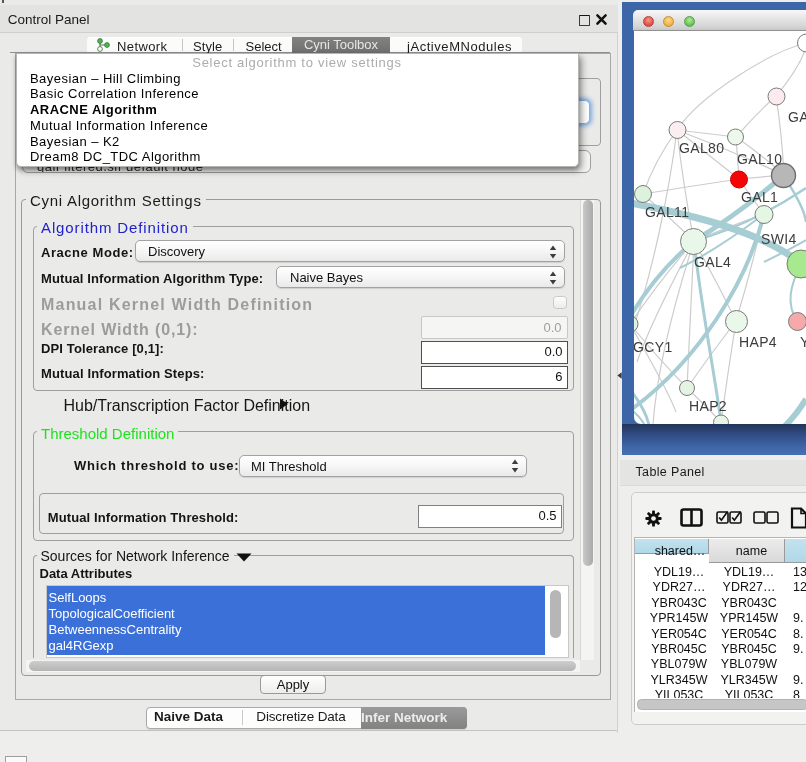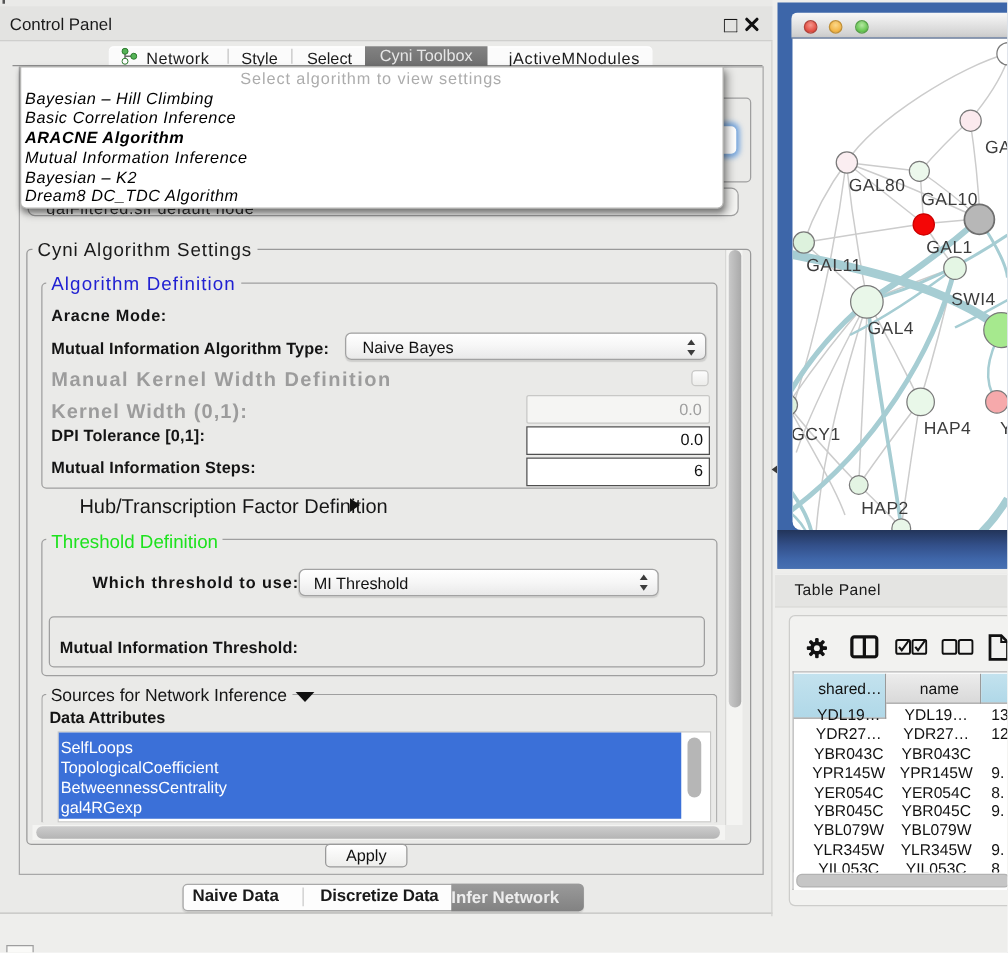--- a/index.html
+++ b/index.html
@@ -61,39 +61,46 @@
   <div class="abs" style="left:616.5px;top:33px;width:1.5px;height:700px;background:#d2d2d0;"></div>
 
   <div class="group" style="left:22px;top:78px;width:579px;height:68px;"></div>
   <div class="abs" style="left:36px;top:100px;width:554px;height:24px;border-radius:5px;background:#fff;border:1px solid #8ab2e0;box-shadow:0 0 4px 2px rgba(90,150,220,.75);box-sizing:border-box;"></div>
   <div class="group" style="left:22px;top:150px;width:569px;height:23px;background:#f4f4f2;border-radius:6px;overflow:hidden;">
     <div style="position:absolute;left:14px;top:8px;font-size:13px;letter-spacing:.5px;color:#2e2e2e;">galFiltered.sif default node</div>
   </div>
 
   <div class="abs" style="left:16px;top:53px;width:562.5px;height:114px;background:#ffffff;border:1px solid #b5b5b3;box-sizing:border-box;box-shadow:3px 4px 7px rgba(0,0,0,0.35),0 3px 4px rgba(0,0,0,0.25);border-radius:0 0 5px 5px;"></div>
   <div class="abs" style="left:16px;top:54.5px;width:562px;text-align:center;font-size:13px;letter-spacing:.72px;color:#acacac;">Select algorithm to view settings</div>
-  <div class="abs" style="left:20px;top:70.5px;font-size:13px;letter-spacing:.45px;color:#000;line-height:15.8px;white-space:nowrap;font-style:italic;">
+  <div class="abs" style="left:30px;top:70.5px;font-size:13px;letter-spacing:.45px;color:#000;line-height:15.8px;white-space:nowrap;">
     Bayesian – Hill Climbing<br>
     Basic Correlation Inference<br>
     <b style="letter-spacing:.45px;">ARACNE Algorithm</b><br>
     Mutual Information Inference<br>
     Bayesian – K2<br>
     Dream8 DC_TDC Algorithm
   </div>
 
   <div class="group" style="left:21px;top:199px;width:580px;height:477px;border-color:#999;"></div>
   <div class="gtitle" style="left:26px;top:191.5px;font-size:15px;letter-spacing:.72px;color:#1a1a1a;">Cyni Algorithm Settings</div>
 
   <div class="abs" style="left:580px;top:200px;width:14px;height:460px;background:#f4f4f2;border-left:1px solid #d8d8d6;box-sizing:border-box;"></div>
   <div class="abs" style="left:583px;top:200px;width:10px;height:366px;border-radius:5px;background:linear-gradient(90deg,#c9c9c9,#a9a9a9);"></div>
 
   <div class="group" style="left:32.5px;top:226px;width:541.5px;height:165px;"></div>
   <div class="gtitle" style="left:37px;top:218.5px;font-size:15px;letter-spacing:.88px;color:#2121d2;">Algorithm Definition</div>
 
   <div class="lbl" style="left:41px;top:244.5px;letter-spacing:.55px;">Aracne Mode:</div>
+  <div class="combo" style="left:135px;top:240px;width:430px;">
+    <span class="ctxt">Discovery</span>
+    <svg class="steppers" viewBox="0 0 8 14">
+        <path d="M4 0.5 L7.2 5 L0.8 5 Z" fill="#3c3c3c"></path>
+        <path d="M4 13.5 L7.2 9 L0.8 9 Z" fill="#3c3c3c"></path>
+      </svg>
+  </div>
   <div class="lbl" style="left:41px;top:270.5px;letter-spacing:.1px;">Mutual Information Algorithm Type:</div>
   <div class="combo" style="left:276px;top:266px;width:289px;">
     <span class="ctxt" style="left:13px;text-align:right;">Naive Bayes</span>
     <svg class="steppers" viewBox="0 0 8 14">
         <path d="M4 0.5 L7.2 5 L0.8 5 Z" fill="#3c3c3c"></path>
         <path d="M4 13.5 L7.2 9 L0.8 9 Z" fill="#3c3c3c"></path>
       </svg>
   </div>
   <div class="lblgray" style="left:41px;top:296px;letter-spacing:1.2px;">Manual Kernel Width Definition</div>
   <div class="abs" style="left:553px;top:296px;width:14px;height:13px;border-radius:3.5px;background:linear-gradient(#fdfdfd,#ececea);border:1px solid #c9c9c7;box-sizing:border-box;"></div>
@@ -114,20 +121,21 @@
   <div class="lbl" style="left:74px;top:457.5px;letter-spacing:.75px;">Which threshold to use:</div>
   <div class="combo" style="left:239px;top:454.5px;width:288px;">
     <span class="ctxt" style="left:11px;">MI Threshold</span>
     <svg class="steppers" viewBox="0 0 8 14">
         <path d="M4 0.5 L7.2 5 L0.8 5 Z" fill="#3c3c3c"></path>
         <path d="M4 13.5 L7.2 9 L0.8 9 Z" fill="#3c3c3c"></path>
       </svg>
   </div>
   <div class="group" style="left:38.7px;top:493px;width:525.3px;height:41px;"></div>
   <div class="lbl" style="left:47.8px;top:509.5px;letter-spacing:.1px;">Mutual Information Threshold:</div>
+  <div class="field" style="left:418px;top:505px;width:143.5px;border-width:1px;border-color:#808080;">0.5</div>
 
   <div class="abs" style="left:33px;top:555px;width:541px;height:103px;border:1px solid #9f9f9f;border-bottom:none;border-radius:4px 4px 0 0;box-sizing:border-box;"></div>
   <div class="gtitle" style="left:36.5px;top:547.5px;font-size:14px;color:#161616;">Sources for Network Inference</div>
   <svg class="abs" style="left:236px;top:552.5px;" width="16" height="9" viewBox="0 0 16 9">
       <path d="M0.5 0.5 L15.5 0.5 L8 8.5 Z" fill="#111"></path>
     </svg>
   <div class="lbl" style="left:39.5px;top:566px;">Data Attributes</div>
 
   <div class="abs" style="left:46px;top:585px;width:523px;height:73px;background:#fff;border:1px solid #c8c8c6;box-sizing:border-box;"></div>
   <div class="abs" style="left:47px;top:586px;width:498px;height:69px;background:#3b70d8;"></div>
@@ -135,21 +143,21 @@
   <div class="abs" style="left:550px;top:590px;width:11px;height:48px;border-radius:5.5px;background:#b6b6b6;"></div>
 
   <div class="abs" style="left:26px;top:660px;width:554px;height:12px;background:#f4f4f2;"></div>
   <div class="abs" style="left:29px;top:660.5px;width:547px;height:10px;border-radius:5px;background:linear-gradient(#cdcdcd,#b4b4b4);"></div>
 
   <div class="abs" style="left:260px;top:675px;width:66px;height:19px;border:1px solid #9a9a9a;border-radius:4px;background:linear-gradient(#ffffff,#ededeb);box-sizing:border-box;text-align:center;font-size:13px;color:#111;line-height:17px;">Apply</div>
 
   <div class="abs" style="left:146px;top:706.5px;width:321px;height:22.5px;border:1px solid #a9a9a9;border-radius:4px;background:#fdfdfd;box-sizing:border-box;box-shadow:0 1px 1px rgba(0,0,0,.1);"></div>
   <div class="abs" style="left:154px;top:708.8px;font-size:13.5px;font-weight:bold;color:#1a1a1a;">Naive Data</div>
   <div class="abs" style="left:242.4px;top:710px;width:1px;height:15px;background:#c9c9c9;"></div>
-  <div class="abs" style="left:256.3px;top:708.8px;font-size:13.5px;font-weight:bold;letter-spacing:-0.15px;color:#1a1a1a;">Discretize Data</div>
+  <div class="abs" style="left:256.3px;top:708.8px;font-size:13.5px;font-weight:normal;letter-spacing:-0.15px;color:#1a1a1a;">Discretize Data</div>
   <div class="abs" style="left:361px;top:706.5px;width:106px;height:22.5px;background:linear-gradient(#9a9a9a,#828282);border-radius:0 4px 4px 0;color:#ededed;font-size:13.5px;font-weight:bold;text-align:left;line-height:22.5px;box-sizing:border-box;">Infer Network</div>
 
   <svg class="abs" style="left:617px;top:371.5px;" width="5" height="7" viewBox="0 0 5 7">
       <path d="M4.7 0.3 L0.3 3.5 L4.7 6.7 Z" fill="#3a3a3a"></path>
     </svg>
 
   <div class="abs" style="left:5px;top:756px;width:20px;height:10px;background:#fafaf8;border:1px solid #9e9e9e;"></div>
 
   <div class="abs" style="left:622px;top:2px;width:184px;height:453px;background:#3d66a9;"></div>
   <div class="abs" style="left:622px;top:424px;width:184px;height:31px;background:linear-gradient(#223459,#33508a 40%,#3f66a9 75%,#4770b2);"></div>
@@ -274,21 +282,21 @@
     <rect x="1" y="1" width="11" height="11" rx="1.5" fill="none" stroke="#111" stroke-width="1.6"></rect>
     <rect x="14" y="1" width="11" height="11" rx="1.5" fill="none" stroke="#111" stroke-width="1.6"></rect>
   </svg>
   <svg class="abs" style="left:790px;top:507px;" width="18" height="22" viewBox="0 0 18 22">
     <path d="M2 1.5 L11 1.5 L16 6.5 L16 20.5 L2 20.5 Z" fill="none" stroke="#111" stroke-width="2.2"></path>
     <path d="M11 1.5 L11 6.5 L16 6.5" fill="none" stroke="#111" stroke-width="1.6"></path>
   </svg>
 
   <div class="abs" style="left:634px;top:537px;width:172px;height:175px;background:#fff;border:1px solid #b4b4b4;border-right:none;box-sizing:border-box;overflow:hidden;"></div>
 
-  <div class="abs" style="left:635px;top:539px;width:74px;height:36px;background:linear-gradient(#c3e2ee,#b0d8e8);border-right:1px solid #9a9a9a;border-bottom:1px solid #9a9a9a;box-sizing:border-box;font-size:12.5px;color:#111;text-align:center;line-height:24px;text-indent:17px;">shared…</div>
+  <div class="abs" style="left:635px;top:539px;width:74px;height:15px;background:linear-gradient(#c3e2ee,#b0d8e8);border-right:1px solid #9a9a9a;border-bottom:1px solid #9a9a9a;box-sizing:border-box;font-size:12.5px;color:#111;text-align:center;line-height:24px;text-indent:17px;">shared…</div>
   <div class="abs" style="left:709px;top:539px;width:76px;height:24px;background:linear-gradient(#ececec,#d9d9d9);border-right:1px solid #9a9a9a;border-bottom:1px solid #9a9a9a;box-sizing:border-box;font-size:12.5px;color:#111;text-align:center;line-height:24px;text-indent:10px;">name</div>
   <div class="abs" style="left:785px;top:539px;width:21px;height:24px;background:linear-gradient(#c3e2ee,#b0d8e8);border-bottom:1px solid #9a9a9a;box-sizing:border-box;"></div>
 
   <div class="abs" style="left:642px;top:565px;width:74px;font-size:12.5px;color:#111;text-align:center;line-height:15.4px;">YDL19…<br>YDR27…<br>YBR043C<br>YPR145W<br>YER054C<br>YBR045C<br>YBL079W<br>YLR345W<br>YIL053C</div>
   <div class="abs" style="left:711px;top:565px;width:76px;font-size:12.5px;color:#111;text-align:center;line-height:15.4px;">YDL19…<br>YDR27…<br>YBR043C<br>YPR145W<br>YER054C<br>YBR045C<br>YBL079W<br>YLR345W<br>YIL053C</div>
   <div class="abs" style="left:793px;top:565px;width:20px;font-size:12.5px;color:#111;text-align:left;line-height:15.4px;">13<br>12<br>&nbsp;<br>9.<br>8.<br>9.<br>&nbsp;<br>9.<br>8</div>
 
   <div class="abs" style="left:635px;top:698px;width:171px;height:14px;background:#fff;"></div>
   <div class="abs" style="left:637px;top:699px;width:169px;height:9px;border-radius:4.5px;background:#c6c6c6;border:1px solid #b2b2b2;"></div>
 

